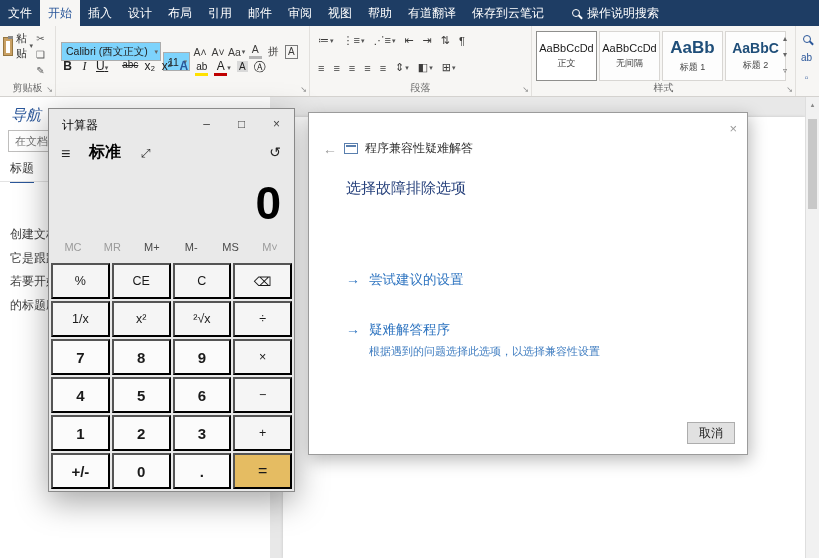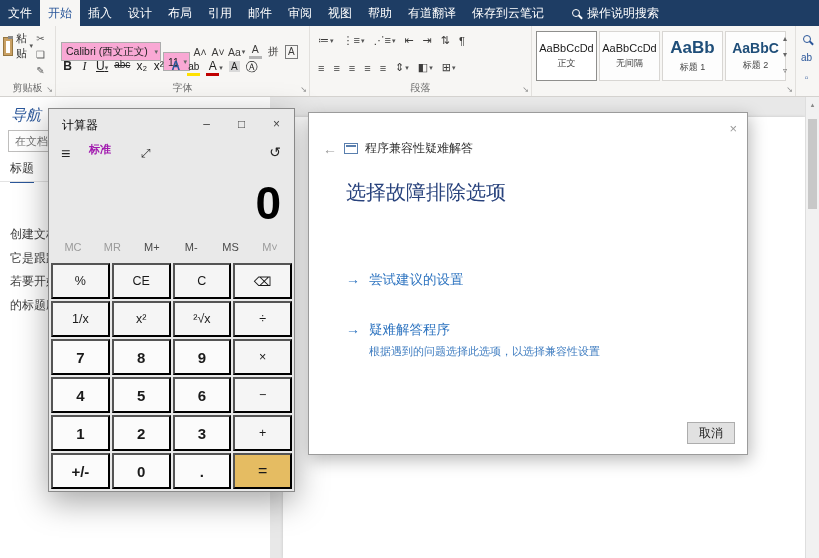--- a/index.html
+++ b/index.html
@@ -24,31 +24,31 @@
   .paste { position: absolute; left: 3px; top: 5px; width: 30px; display: flex; flex-direction: row; align-items: center; gap: 3px; }
   .clip { width: 15px; height: 19px; background: #c9a063; border: 1px solid #96763f; position: relative; }
   .clip::before { content: ""; position: absolute; left: 2px; top: 3px; right: 2px; bottom: 2px; background: #fff; }
   .clip::after { content: ""; position: absolute; left: 4px; top: -2px; width: 5px; height: 3px; background: #8a8a8a; }
   .paste-label { font-size: 11px; color: #333; display: flex; align-items: center; gap: 2px; }
   .mini-arrow { font-size: 7px; color: #555; }
   .small-col { position: absolute; left: 36px; top: 7px; display: flex; flex-direction: column; gap: 5px; font-size: 10px; color: #5a5a5a; align-items: center; }
 
   .g-font { left: 56px; width: 254px; }
   .f-row1 { position: absolute; left: 5px; top: 6px; display: flex; align-items: center; gap: 2px; }
-  .combo { display: flex; align-items: center; background: #f9a8d4; border: 1px solid #acacac; height: 19px; font-size: 10.5px; color: #222; padding: 0 2px 0 4px; white-space: nowrap; overflow: hidden; }
+  .combo { display: flex; align-items: center; background: #7dd3fc; border: 1px solid #acacac; height: 19px; font-size: 10.5px; color: #222; padding: 0 2px 0 4px; white-space: nowrap; overflow: hidden; }
   .fontname { width: 100px; }
   .fontsize { width: 27px; margin-top: 20px; }
   .combo .arr { font-size: 7px; color: #666; margin-left: auto; padding-left: 2px; }
   .ibtn { min-width: 16px; height: 18px; display: flex; align-items: center; justify-content: center; font-size: 10.5px; color: #3d3c3b; gap: 1px; }
   .f-row2 { position: absolute; left: 6px; top: 33px; display: flex; align-items: flex-start; gap: 6px; }
   .fmt { font-size: 12px; color: #222; min-width: 11px; text-align: center; }
   .b { font-weight: bold; }
   .i { font-style: italic; font-family: "Liberation Serif", serif; }
   .u { text-decoration: underline; }
-  .strike { text-decoration: line-through; font-size: 10px; }
+  .strike { text-decoration: line-through; font-size: 10px; margin-left: 8px; }
   .stack { display: inline-flex; flex-direction: column; align-items: center; line-height: 1; }
   .bar { width: 13px; height: 3px; margin-top: 1px; }
   .bar.yellow { background: #ffe100; }
   .bar.red { background: #c00000; }
   .bar.gray { background: #b5b5b5; }
   .boxA { border: 1px solid #7a7a7a; padding: 0 2px; font-size: 10px; line-height: 12px; }
   .shadeA { background: #d9d9d9; padding: 0 2px; font-size: 10px; line-height: 12px; }
   .blueA { color: #2b579a; font-weight: bold; }
 
   .g-paragraph { left: 310px; width: 222px; }
@@ -89,41 +89,41 @@
   .scrollbar { position: absolute; right: 0; top: 0; width: 14px; bottom: 0; background: #f1f1f1; border-left: 1px solid #dedede; }
   .sb-up { position: absolute; top: 4px; width: 100%; text-align: center; font-size: 7px; color: #888; }
   .sb-thumb { position: absolute; left: 2px; right: 2px; top: 22px; height: 90px; background: #c8c8c8; }
 
   
   .calc { position: absolute; left: 48px; top: 108px; width: 247px; height: 384px; background: #e9e9e9; border: 1px solid #8a8a8a; box-shadow: 0 10px 30px rgba(0,0,0,0.35); z-index: 5; }
   .calc-t { position: absolute; left: 13px; top: 8px; font-size: 12px; color: #000; }
   .calc-caption { position: absolute; right: 0; top: 0; display: flex; }
   .cap-btn { width: 35px; height: 29px; display: flex; align-items: center; justify-content: center; font-size: 12px; color: #444; }
   .hamburger { position: absolute; left: 12px; top: 36px; font-size: 16px; color: #222; }
-  .mode { position: absolute; left: 40px; top: 33px; font-size: 11px; font-weight: bold; color: #a21caf; }
+  .mode { position: absolute; left: 40px; top: 33px; font-size: 16px; font-weight: bold; color: #000000; }
   .expand { position: absolute; left: 92px; top: 37px; font-size: 12px; color: #333; }
   .history { position: absolute; right: 13px; top: 35px; font-size: 14px; color: #222; }
   .calc-display { position: absolute; top: 62px; left: 0; right: 0; height: 64px; text-align: right; padding-right: 13px; font-size: 46px; font-weight: 600; color: #000; line-height: 64px; }
   .calc-mem { position: absolute; top: 132px; left: 5px; right: 5px; display: flex; justify-content: space-between; font-size: 11px; }
   .mem { width: 38px; text-align: center; color: #9b9b9b; }
   .mem.enabled { color: #4a4a4a; }
   .calc-keys { position: absolute; left: 2px; right: 2px; top: 154px; bottom: 2px; display: grid; grid-template-columns: repeat(4, 1fr); grid-template-rows: repeat(6, 1fr); gap: 2px; }
   .key { display: flex; align-items: center; justify-content: center; font-size: 12.5px; color: #1a1a1a; background: #f5f5f5; }
   .key.num { background: #fbfbfb; font-size: 15px; font-weight: 600; }
   .key.eq { background: #e5bc62; font-size: 16px; }
 
   
   .dialog { position: absolute; left: 308px; top: 112px; width: 440px; height: 343px; background: #fff; border: 1px solid #9b9b9b; box-shadow: 2px 5px 16px rgba(0,0,0,0.28); z-index: 5; }
   .dlg-close { position: absolute; top: 8px; right: 10px; font-size: 13px; color: #9a9a9a; }
   .dlg-head { position: absolute; top: 27px; left: 14px; display: flex; align-items: center; gap: 7px; }
   .back { font-size: 14px; color: #9a9a9a; }
   .dlg-icon { width: 14px; height: 11px; border: 1px solid #5a7fae; position: relative; }
   .dlg-icon::before { content: ""; position: absolute; top: 1px; left: 1px; right: 1px; height: 2px; background: #5a7fae; }
   .dlg-title { font-size: 12px; color: #333; }
-  .dlg-heading { position: absolute; top: 66px; left: 37px; font-size: 20px; color: #28427c; }
+  .dlg-heading { position: absolute; top: 66px; left: 37px; font-size: 15px; color: #28427c; }
   .option { position: absolute; left: 37px; }
   .opt1 { top: 158px; }
   .opt2 { top: 208px; }
   .opt-row { display: flex; gap: 9px; align-items: baseline; }
   .opt-arrow { color: #2e74c0; font-size: 14px; }
   .opt-label { font-size: 13.5px; color: #2e74c0; }
   .opt-desc { font-size: 11px; color: #3e7cc0; margin: 5px 0 0 23px; white-space: nowrap; }
   .dlg-cancel { position: absolute; right: 12px; bottom: 10px; width: 48px; height: 22px; background: #e1e1e1; border: 1px solid #adadad; font-size: 12px; color: #222; display: flex; align-items: center; justify-content: center; }
 </style>
 </head>
@@ -208,21 +208,20 @@
               <span style="font-size:10px">ab</span>
               <span class="bar yellow"></span>
             </span></span>
         <span class="fmt"><span class="stack">
               <span>A</span>
               <span class="bar red"></span>
             </span><span class="mini-arrow">▾</span></span>
         <span class="fmt"><span class="shadeA">A</span></span>
         <span class="fmt">Ⓐ</span>
       </div>
-      <div class="glabel">字体</div>
       <div class="launcher">↘</div>
     </div>
 
     <div class="rgroup g-paragraph">
       <div class="p-row1">
         <span class="picon">
             <span>≔</span>
             <span class="mini-arrow">▾</span>
           </span>
         <span class="picon">
@@ -276,20 +275,21 @@
       </div>
       <div class="stylebox head2" style="left:193px">
         <span class="s-sample">AaBbC</span>
         <span class="s-name">标题 2</span>
       </div>
       <div class="gallery-col">
         <span>▴</span>
         <span>▾</span>
         <span>▿</span>
       </div>
+      <div class="glabel">样式</div>
       <div class="launcher">↘</div>
     </div>
 
     <div class="rgroup g-edit">
       <div class="e-col">
         <span class="glass" style="color:#2b579a"></span>
         <span>ab</span>
         <span>▫</span>
       </div>
     </div>

